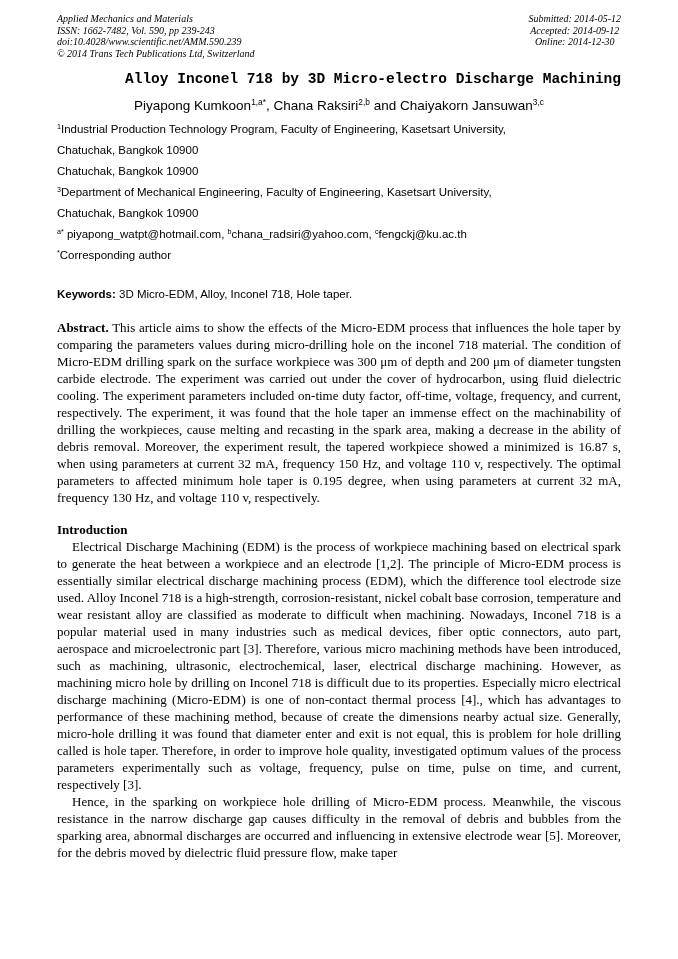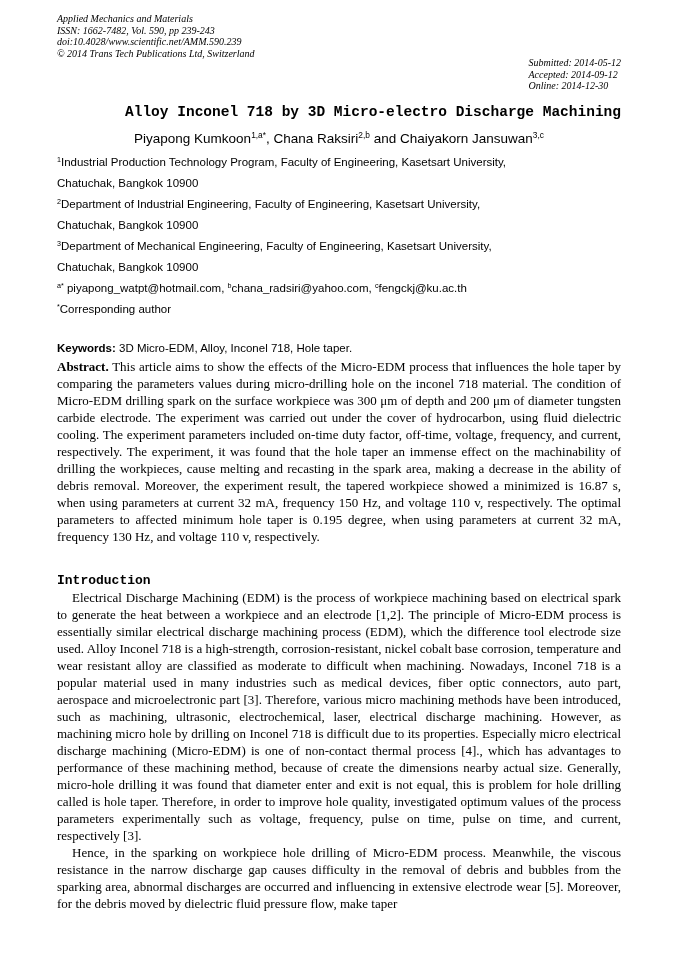--- a/index.html
+++ b/index.html
@@ -16,21 +16,21 @@
   }
   
   .journal-header {
     display: flex;
     justify-content: space-between;
     font-style: italic;
     font-size: 10px;
     line-height: 11.5px;
     font-family: "Liberation Serif", serif;
   }
-  .journal-header .right { text-align: left; margin-top: 44px; }
+  .journal-header .right { text-align: center; }
 
   
   .paper-title {
     margin-top: 12px;
     text-align: right;
     font-family: Liberation Mono, monospace;
     font-weight: bold;
     font-size: 14.5px;
     line-height: 17px;
   }
@@ -63,28 +63,27 @@
     line-height: 15px;
   }
   .keywords b { font-weight: bold; }
 
   
   .abstract, .body-para {
     font-size: 13px;
     line-height: 17px;
     text-align: justify;
   }
-  .abstract { margin-top: 2px; }
+  .abstract { margin-top: 17px; }
   .abstract b { font-weight: bold; }
   .section-heading {
-    margin-top: 27px;
+    margin-top: 15px;
     font-weight: bold;
     font-size: 13px;
     line-height: 17px;
-    font-family: Liberation Mono, monospace;
   }
   .body-para { margin-top: 4px; }
   .body-para.indent { text-indent: 15px; margin-top: 0; }
   p { margin: 0; }
 </style>
 </head>
 <body>
 
 <div class="page">
 
@@ -102,21 +101,20 @@
     </div>
   </div>
 
   <div class="paper-title">Alloy Inconel 718 by 3D Micro-electro Discharge Machining</div>
 
   <div class="authors-line"><span>Piyapong Kumkoon</span><sup>1,a*</sup><span>, </span><span>Chana Raksiri</span><sup>2,b</sup><span> and </span><span>Chaiyakorn Jansuwan</span><sup>3,c</sup></div>
 
   <div class="affiliations">
     <div><sup>1</sup><span>Industrial Production Technology Program, Faculty of Engineering, Kasetsart University,</span></div>
     <div>Chatuchak, Bangkok 10900</div>
-    <div><sup>2</sup><span>Department of Industrial Engineering, Faculty of Engineering, Kasetsart University,</span></div>
     <div>Chatuchak, Bangkok 10900</div>
     <div><sup>3</sup><span>Department of Mechanical Engineering, Faculty of Engineering, Kasetsart University,</span></div>
     <div>Chatuchak, Bangkok 10900</div>
     <div><sup>a*</sup> <span>piyapong_watpt@hotmail.com,</span> <sup>b</sup><span>chana_radsiri@yahoo.com,</span> <sup>c</sup><span>fengckj@ku.ac.th</span></div>
     <div><sup>*</sup><span>Corresponding author</span></div>
   </div>
 
   <div class="keywords"><b>Keywords:</b> <span>3D Micro-EDM, Alloy, Inconel 718, Hole taper.</span></div>
 
   <p class="abstract"><b>Abstract.</b> <span>This article aims to show the effects of the Micro-EDM process that influences the hole taper by comparing the parameters values during micro-drilling hole on the inconel 718 material. The condition of Micro-EDM drilling spark on the surface workpiece was 300 μm of depth and 200 μm of diameter tungsten carbide electrode. The experiment was carried out under the cover of hydrocarbon, using fluid dielectric cooling. The experiment parameters included on-time duty factor, off-time, voltage, frequency, and current, respectively. The experiment, it was found that the hole taper an immense effect on the machinability of drilling the workpieces, cause melting and recasting in the spark area, making a decrease in the ability of debris removal. Moreover, the experiment result, the tapered workpiece showed a minimized is 16.87 s, when using parameters at current 32 mA, frequency 150 Hz, and voltage 110 v, respectively. The optimal parameters to affected minimum hole taper is 0.195 degree, when using parameters at current 32 mA, frequency 130 Hz, and voltage 110 v, respectively.</span></p>

